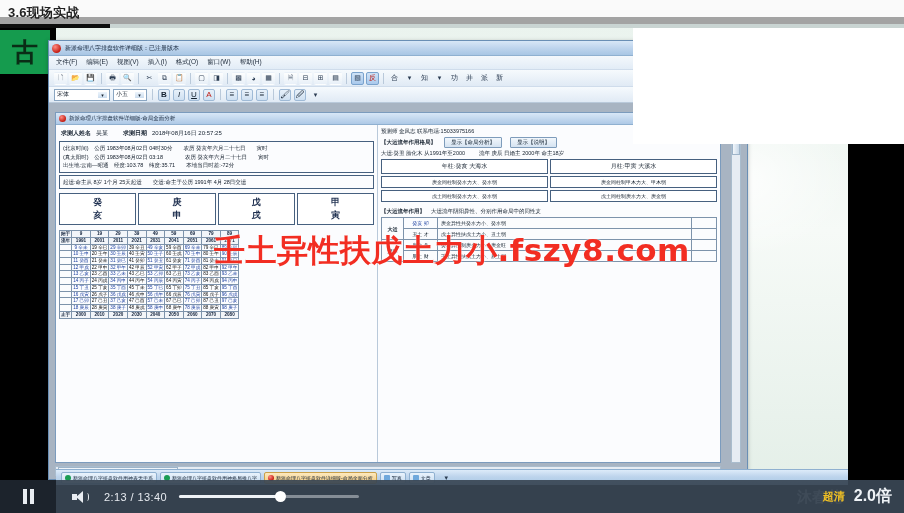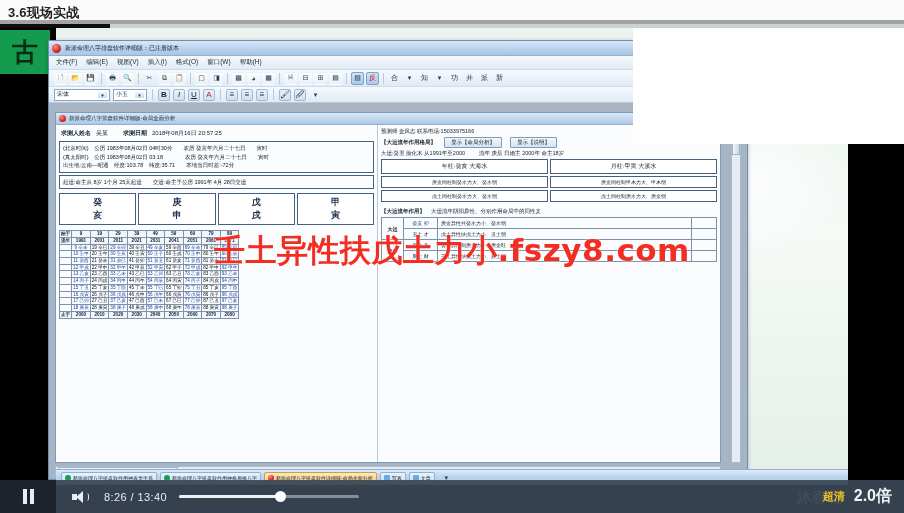--- a/index.html
+++ b/index.html
@@ -7,21 +7,21 @@
     width: 904px; height: 513px;
     overflow: hidden;
     font-family: "Liberation Sans", "DejaVu Sans", sans-serif;
     background: #ffffff;
   }
   #root { position: relative; width: 904px; height: 513px; overflow: hidden; background:#fff; }
 
   
   .page-header {
     position: absolute; left:0; top:0; width:904px; height:24px;
-    background:#fafafa; border-bottom:4px solid #a3a3a3;
+    background:#fafafa; border-bottom:7px solid #a3a3a3;
   }
   .page-title {
     position:absolute; left:8px; top:4px;
     font-size:13px; font-weight:bold; color:#222;
     letter-spacing:.2px;
   }
 
   
   .video-stage {
     position:absolute; left:0; top:24px; width:904px; height:489px;
@@ -691,21 +691,21 @@
       <i></i>
     </div>
     <div class="ctrl-vol">
       <span class="spk">
         <span class="body"></span>
         <span class="cone"></span>
         <span class="w1"></span>
       </span>
     </div>
     <div class="time">
-      <span>8:26</span>
+      <span>2:13</span>
       <span>/</span>
       <span>13:40</span>
     </div>
     <div class="seek-area">
       <div class="seek">
         <div class="played"></div>
         <div class="knob"></div>
       </div>
     </div>
     <div class="ctrl-right">

